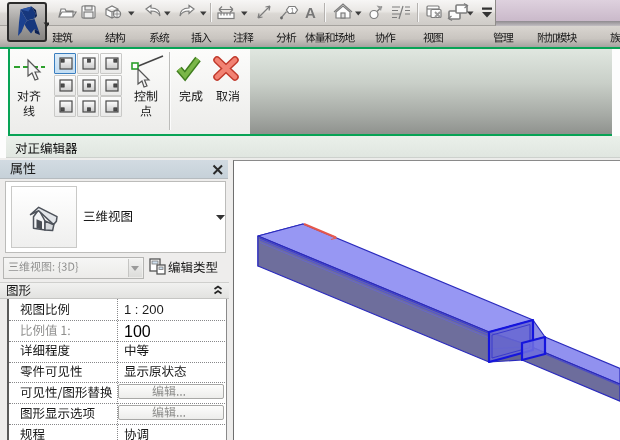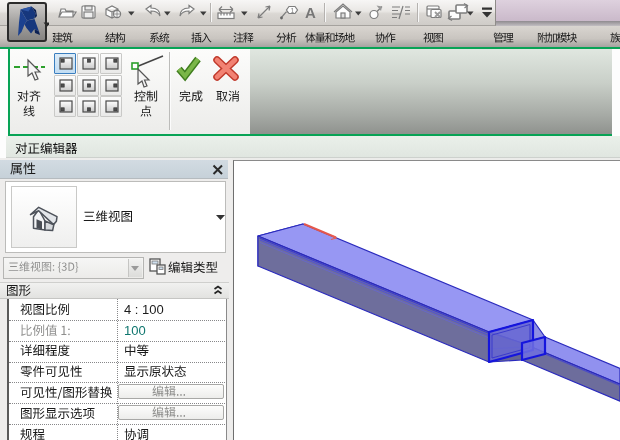--- a/index.html
+++ b/index.html
@@ -325,26 +325,26 @@
 <svg class="t" style="left:6px;top:284px" width="27" height="16">
       <path transform="translate(0,11.0)" d="M4.7 -3.5C5.7 -3.3 7 -2.8 7.7 -2.5L8.1 -3.1C7.4 -3.5 6.1 -3.9 5.1 -4.1ZM3.4 -1.9C5.2 -1.7 7.3 -1.2 8.5 -0.8L8.9 -1.5C7.7 -1.9 5.6 -2.4 3.9 -2.5ZM1.1 -10V1H2V0.5H10.5V1H11.5V-10ZM2 -0.4V-9.1H10.5V-0.4ZM5.2 -8.8C4.5 -7.8 3.5 -6.9 2.4 -6.2C2.6 -6.1 2.9 -5.8 3.1 -5.7C3.4 -5.9 3.8 -6.2 4.2 -6.5C4.6 -6.1 5.1 -5.8 5.6 -5.4C4.5 -4.9 3.3 -4.5 2.2 -4.3C2.3 -4.2 2.5 -3.8 2.6 -3.6C3.9 -3.9 5.2 -4.3 6.4 -5C7.4 -4.4 8.6 -4 9.8 -3.7C9.9 -3.9 10.1 -4.2 10.3 -4.4C9.2 -4.6 8.1 -5 7.1 -5.4C8.1 -6 8.8 -6.7 9.4 -7.6L8.8 -7.9L8.7 -7.9H5.5C5.6 -8.1 5.8 -8.3 6 -8.6ZM4.7 -7 4.8 -7.1H8.1C7.6 -6.6 7 -6.2 6.3 -5.8C5.7 -6.2 5.1 -6.6 4.7 -7Z M23.1 -10.3C22.3 -9.3 20.9 -8.2 19.7 -7.6C19.9 -7.5 20.2 -7.2 20.4 -7C21.6 -7.7 23 -8.8 24 -9.9ZM23.4 -6.9C22.6 -5.8 21.1 -4.6 19.8 -4C20 -3.8 20.3 -3.5 20.5 -3.3C21.8 -4.1 23.3 -5.3 24.3 -6.5ZM23.7 -3.5C22.8 -1.9 21 -0.5 19.1 0.2C19.4 0.4 19.7 0.8 19.8 1C21.8 0.1 23.5 -1.4 24.6 -3.1ZM17.6 -8.8V-5.6H15.5V-8.8ZM13 -5.6V-4.7H14.6C14.6 -2.9 14.3 -1 13 0.5C13.2 0.6 13.5 0.9 13.7 1.1C15.2 -0.6 15.5 -2.6 15.5 -4.7H17.6V1H18.5V-4.7H19.8V-5.6H18.5V-8.8H19.7V-9.7H13.2V-8.8H14.7V-5.6Z" fill="#1b1b1b"></path>
     </svg>
 <svg class="abs" style="left:213px;top:285px" width="10" height="11">
       <path d="M1.5 4 L5 1.5 L8.5 4 M1.5 8.5 L5 6 L8.5 8.5" stroke="#222" stroke-width="1.6" fill="none"></path>
     </svg>
 <div class="abs" style="left:7px;top:299px;width:220px;height:141px;background:#fff;border-left:2px solid #5a5a5a;border-right:1px solid #8a8a8a"></div>
 <svg class="t" style="left:20px;top:302.5px" width="52" height="16">
       <path transform="translate(0,11.0)" d="M5.6 -9.9V-3.2H6.5V-9.1H10.4V-3.2H11.3V-9.9ZM1.9 -10.1C2.4 -9.6 2.9 -8.9 3.1 -8.4L3.9 -8.9C3.6 -9.3 3.1 -10 2.6 -10.5ZM8 -8.1V-5.7C8 -3.7 7.6 -1.3 4.4 0.3C4.6 0.5 4.9 0.8 5 1C6.9 0 7.9 -1.3 8.4 -2.7V-0.2C8.4 0.6 8.7 0.8 9.6 0.8H10.7C11.8 0.8 11.9 0.3 12.1 -1.7C11.8 -1.7 11.5 -1.9 11.3 -2C11.2 -0.2 11.2 0.1 10.7 0.1H9.7C9.4 0.1 9.3 0 9.3 -0.4V-3.5H8.6C8.8 -4.2 8.9 -5 8.9 -5.7V-8.1ZM0.8 -8.3V-7.5H3.8C3.1 -5.9 1.8 -4.3 0.5 -3.5C0.6 -3.3 0.9 -2.8 0.9 -2.6C1.4 -2.9 1.9 -3.4 2.4 -3.9V1H3.3V-4.4C3.7 -3.8 4.2 -3.1 4.5 -2.7L5.1 -3.5C4.9 -3.8 4 -4.8 3.5 -5.3C4.1 -6.1 4.6 -7.1 5 -8.1L4.5 -8.4L4.3 -8.3Z M17.2 -3.5C18.2 -3.3 19.5 -2.8 20.2 -2.5L20.6 -3.1C19.9 -3.5 18.6 -3.9 17.6 -4.1ZM15.9 -1.9C17.7 -1.7 19.8 -1.2 21 -0.8L21.4 -1.5C20.2 -1.9 18.1 -2.4 16.4 -2.5ZM13.6 -10V1H14.4V0.5H23V1H24V-10ZM14.4 -0.4V-9.1H23V-0.4ZM17.7 -8.8C17.1 -7.8 16 -6.9 14.9 -6.2C15.1 -6.1 15.4 -5.8 15.6 -5.7C15.9 -5.9 16.3 -6.2 16.7 -6.5C17.1 -6.1 17.6 -5.8 18.1 -5.4C17 -4.9 15.8 -4.5 14.7 -4.3C14.8 -4.2 15 -3.8 15.1 -3.6C16.4 -3.9 17.7 -4.3 18.9 -5C19.9 -4.4 21.1 -4 22.3 -3.7C22.4 -3.9 22.6 -4.2 22.8 -4.4C21.7 -4.6 20.6 -5 19.6 -5.4C20.6 -6 21.3 -6.7 21.9 -7.6L21.3 -7.9L21.2 -7.9H17.9C18.1 -8.1 18.3 -8.3 18.5 -8.6ZM17.2 -7 17.3 -7.1H20.6C20.1 -6.6 19.5 -6.2 18.8 -5.8C18.2 -6.2 17.6 -6.6 17.2 -7Z M26.6 0.9C26.9 0.7 27.3 0.5 30.7 -0.6C30.7 -0.9 30.7 -1.3 30.7 -1.6L27.6 -0.6V-5.7H30.7V-6.6H27.6V-10.4H26.6V-0.9C26.6 -0.3 26.3 -0 26.1 0.1C26.3 0.3 26.5 0.7 26.6 0.9ZM31.7 -10.4V-1.1C31.7 0.3 32 0.7 33.2 0.7C33.5 0.7 34.9 0.7 35.1 0.7C36.4 0.7 36.7 -0.2 36.8 -2.7C36.5 -2.8 36.1 -2.9 35.9 -3.1C35.8 -0.8 35.7 -0.2 35.1 -0.2C34.8 -0.2 33.6 -0.2 33.3 -0.2C32.8 -0.2 32.6 -0.4 32.6 -1.1V-4.7C34 -5.5 35.5 -6.5 36.6 -7.4L35.8 -8.2C35 -7.4 33.8 -6.5 32.6 -5.7V-10.4Z M46.1 -9.1V-2.1H47V-9.1ZM48.2 -10.4V-0.3C48.2 -0.1 48.1 -0 47.9 0C47.7 0 47 0 46.3 -0C46.4 0.2 46.5 0.7 46.6 0.9C47.5 0.9 48.2 0.9 48.5 0.7C48.9 0.6 49 0.3 49 -0.3V-10.4ZM42 -3.6C42.4 -3.3 42.9 -2.9 43.3 -2.5C42.7 -1.2 42 -0.3 41.1 0.3C41.3 0.5 41.5 0.8 41.7 1C43.6 -0.3 44.9 -2.9 45.3 -6.9L44.8 -7.1L44.6 -7H43C43.2 -7.7 43.3 -8.3 43.5 -8.9H45.6V-9.8H41.2V-8.9H42.5C42.2 -6.9 41.5 -5.1 40.6 -3.8C40.8 -3.7 41.2 -3.4 41.4 -3.2C41.9 -4 42.4 -5 42.7 -6.2H44.4C44.2 -5.1 44 -4.2 43.7 -3.4C43.3 -3.7 42.9 -4 42.5 -4.3ZM40.1 -10.5C39.7 -8.7 38.9 -6.9 37.9 -5.7C38.1 -5.4 38.3 -4.9 38.4 -4.7C38.7 -5.1 39 -5.6 39.3 -6V1H40.1V-7.8C40.5 -8.6 40.8 -9.4 41 -10.2Z" fill="#1b1b1b"></path>
     </svg>
-<div class="abs" style="left:124px;top:302px;font-size:13px;color:#1b1b1b">4 : 100</div>
+<div class="abs" style="left:124px;top:302px;font-size:13px;color:#1b1b1b">1 : 200</div>
 <div class="abs" style="left:9px;top:320px;width:218px;height:1px;border-top:1px dotted #88888a"></div>
 <svg class="t" style="left:20px;top:323.5px" width="53" height="16">
       <path transform="translate(0,11.0)" d="M1.6 0.9C1.9 0.7 2.3 0.5 5.7 -0.6C5.7 -0.9 5.7 -1.3 5.7 -1.6L2.6 -0.6V-5.7H5.7V-6.6H2.6V-10.4H1.6V-0.9C1.6 -0.3 1.3 -0 1.1 0.1C1.3 0.3 1.5 0.7 1.6 0.9ZM6.7 -10.4V-1.1C6.7 0.3 7 0.7 8.2 0.7C8.5 0.7 9.9 0.7 10.1 0.7C11.4 0.7 11.7 -0.2 11.8 -2.7C11.5 -2.8 11.1 -2.9 10.9 -3.1C10.8 -0.8 10.7 -0.2 10.1 -0.2C9.8 -0.2 8.6 -0.2 8.3 -0.2C7.8 -0.2 7.6 -0.4 7.6 -1.1V-4.7C9 -5.5 10.5 -6.5 11.6 -7.4L10.8 -8.2C10.1 -7.4 8.8 -6.5 7.6 -5.7V-10.4Z M21.1 -9.1V-2.1H22V-9.1ZM23.2 -10.4V-0.3C23.2 -0.1 23.1 -0 22.9 0C22.7 0 22 0 21.3 -0C21.4 0.2 21.5 0.7 21.6 0.9C22.5 0.9 23.2 0.9 23.5 0.7C23.9 0.6 24.1 0.3 24.1 -0.3V-10.4ZM17 -3.6C17.4 -3.3 17.9 -2.9 18.3 -2.5C17.7 -1.2 17 -0.3 16.1 0.3C16.3 0.5 16.5 0.8 16.7 1C18.6 -0.3 19.9 -2.9 20.3 -6.9L19.8 -7.1L19.6 -7H18C18.2 -7.7 18.3 -8.3 18.4 -8.9H20.6V-9.8H16.2V-8.9H17.5C17.2 -6.9 16.5 -5.1 15.6 -3.8C15.8 -3.7 16.2 -3.4 16.4 -3.2C16.9 -4 17.4 -5 17.7 -6.2H19.4C19.2 -5.1 19 -4.2 18.7 -3.4C18.3 -3.7 17.9 -4 17.5 -4.3ZM15.2 -10.5C14.7 -8.7 13.9 -6.9 12.9 -5.7C13.1 -5.4 13.3 -4.9 13.4 -4.7C13.7 -5.1 14 -5.6 14.3 -6V1H15.2V-7.8C15.5 -8.6 15.8 -9.4 16 -10.2Z M32.5 -10.5C32.5 -10.1 32.4 -9.7 32.3 -9.2H29.1V-8.4H32.2C32.1 -8 32 -7.6 31.9 -7.2H29.8V-0.2H28.6V0.6H37V-0.2H35.9V-7.2H32.8C32.9 -7.6 33 -8 33.1 -8.4H36.6V-9.2H33.3L33.5 -10.4ZM30.6 -0.2V-1.2H35V-0.2ZM30.6 -4.7H35V-3.7H30.6ZM30.6 -5.4V-6.5H35V-5.4ZM30.6 -3H35V-1.9H30.6ZM28.3 -10.5C27.6 -8.6 26.6 -6.7 25.4 -5.5C25.6 -5.3 25.8 -4.8 25.9 -4.6C26.3 -5 26.6 -5.4 27 -5.9V1H27.9V-7.4C28.4 -8.3 28.8 -9.2 29.2 -10.2Z M41.4 0H46.4V-1H44.6V-9.2H43.7C43.2 -8.9 42.6 -8.7 41.8 -8.5V-7.8H43.4V-1H41.4Z M49 -4.9C49.4 -4.9 49.8 -5.2 49.8 -5.8C49.8 -6.3 49.4 -6.6 49 -6.6C48.5 -6.6 48.1 -6.3 48.1 -5.8C48.1 -5.2 48.5 -4.9 49 -4.9ZM49 0.2C49.4 0.2 49.8 -0.2 49.8 -0.7C49.8 -1.2 49.4 -1.6 49 -1.6C48.5 -1.6 48.1 -1.2 48.1 -0.7C48.1 -0.2 48.5 0.2 49 0.2Z" fill="#8f8f8e"></path>
     </svg>
-<div class="abs" style="left:124px;top:323px;font-size:13px;color:#0f766e">100</div>
+<div class="abs" style="left:124px;top:323px;font-size:16px;color:#000000">100</div>
 <div class="abs" style="left:9px;top:340.5px;width:218px;height:1px;border-top:1px dotted #88888a"></div>
 <svg class="t" style="left:20px;top:344.0px" width="52" height="16">
       <path transform="translate(0,11.0)" d="M1.3 -9.6C2 -9 2.9 -8.2 3.3 -7.7L3.9 -8.4C3.5 -8.9 2.6 -9.7 1.9 -10.2ZM5.7 -10.1C6.1 -9.5 6.6 -8.7 6.7 -8.1L7.6 -8.5C7.4 -9 6.9 -9.8 6.5 -10.5ZM2.3 0.8V0.7C2.5 0.5 2.9 0.2 4.9 -1.4C4.8 -1.6 4.7 -1.9 4.6 -2.2L3.3 -1.2V-6.6H0.5V-5.7H2.4V-1.1C2.4 -0.5 2.1 -0.1 1.8 0.1C2 0.2 2.2 0.6 2.3 0.8ZM10.3 -10.5C10.1 -9.8 9.6 -8.8 9.2 -8.1H5V-7.2H7.9V-5.5H5.4V-4.7H7.9V-2.9H4.7V-2H7.9V1H8.8V-2H11.9V-2.9H8.8V-4.7H11.2V-5.5H8.8V-7.2H11.6V-8.1H10.2C10.5 -8.7 10.9 -9.5 11.3 -10.2Z M13 -0.7 13.1 0.3C14.3 0 16 -0.3 17.6 -0.6L17.6 -1.5C15.9 -1.2 14.1 -0.8 13 -0.7ZM13.2 -5.3C13.4 -5.4 13.7 -5.5 15.5 -5.7C14.9 -4.9 14.3 -4.2 14 -4C13.6 -3.5 13.3 -3.2 13 -3.2C13.1 -2.9 13.2 -2.5 13.3 -2.3C13.6 -2.5 14 -2.6 17.6 -3.1C17.6 -3.3 17.6 -3.7 17.6 -3.9L14.7 -3.5C15.8 -4.6 16.9 -5.9 17.8 -7.2L17 -7.7C16.7 -7.3 16.4 -6.9 16.2 -6.5L14.3 -6.4C15.1 -7.4 15.9 -8.8 16.6 -10.2L15.6 -10.6C15 -9 14 -7.4 13.7 -7C13.4 -6.6 13.2 -6.3 12.9 -6.2C13 -6 13.2 -5.5 13.2 -5.3ZM20.6 -0.9H18.8V-4.4H20.6ZM21.5 -0.9V-4.4H23.2V-0.9ZM17.9 -9.9V0.8H18.8V0H23.2V0.7H24.1V-9.9ZM20.6 -5.3H18.8V-8.9H20.6ZM21.5 -5.3V-8.9H23.2V-5.3Z M31.6 -9.2H35.4V-6.9H31.6ZM30.8 -10V-6.1H36.3V-10ZM30.6 -2.6V-1.8H33V-0.2H29.8V0.7H37V-0.2H34V-1.8H36.5V-2.6H34V-4.1H36.8V-5H30.3V-4.1H33V-2.6ZM29.5 -10.3C28.6 -9.9 26.9 -9.5 25.5 -9.3C25.6 -9.1 25.8 -8.8 25.8 -8.6C26.4 -8.7 27 -8.8 27.6 -8.9V-7H25.6V-6.1H27.5C27 -4.7 26.2 -3 25.4 -2.1C25.5 -1.9 25.7 -1.6 25.8 -1.3C26.5 -2.1 27.1 -3.3 27.6 -4.6V1H28.6V-4.4C29 -3.9 29.5 -3.2 29.7 -2.9L30.3 -3.6C30 -3.9 28.9 -5 28.6 -5.3V-6.1H30.1V-7H28.6V-9.1C29.2 -9.2 29.7 -9.4 30.2 -9.6Z M42.3 -8.1V-7H40.3V-6.2H42.3V-4.1H47.2V-6.2H49.2V-7H47.2V-8.1H46.3V-7H43.2V-8.1ZM46.3 -6.2V-4.9H43.2V-6.2ZM47 -2.5C46.4 -1.9 45.6 -1.4 44.7 -1C43.9 -1.4 43.1 -1.9 42.6 -2.5ZM40.5 -3.3V-2.5H42.1L41.7 -2.4C42.2 -1.7 42.9 -1.1 43.7 -0.6C42.5 -0.2 41.2 0 39.9 0.1C40 0.3 40.2 0.7 40.3 0.9C41.8 0.8 43.4 0.4 44.7 -0.1C45.9 0.5 47.4 0.8 49 1C49.1 0.8 49.3 0.4 49.5 0.2C48.1 0.1 46.9 -0.2 45.8 -0.6C46.9 -1.2 47.8 -2 48.3 -3L47.8 -3.4L47.6 -3.3ZM43.4 -10.3C43.6 -10 43.8 -9.6 43.9 -9.3H39.1V-5.9C39.1 -4 39 -1.3 38 0.6C38.2 0.7 38.6 0.9 38.8 1C39.9 -1 40 -3.9 40 -5.9V-8.4H49.4V-9.3H45C44.8 -9.7 44.6 -10.2 44.4 -10.6Z" fill="#1b1b1b"></path>
     </svg>
 <svg class="t" style="left:124px;top:344.0px" width="27" height="16">
       <path transform="translate(0,11.0)" d="M5.7 -10.5V-8.3H1.2V-2.3H2.1V-3.1H5.7V1H6.7V-3.1H10.3V-2.4H11.3V-8.3H6.7V-10.5ZM2.1 -4V-7.4H5.7V-4ZM10.3 -4H6.7V-7.4H10.3Z M19.7 -10.6C19.4 -9.5 18.7 -8.5 17.9 -7.9L18.2 -7.6V-6.8H14.3V-6H18.2V-4.9H13.1V-4H20.8V-2.9H13.5V-2.1H20.8V-0.1C20.8 0.1 20.8 0.1 20.5 0.1C20.3 0.1 19.6 0.1 18.7 0.1C18.9 0.4 19 0.7 19.1 1C20.1 1 20.8 1 21.2 0.9C21.6 0.7 21.8 0.4 21.8 -0.1V-2.1H24.1V-2.9H21.8V-4H24.5V-4.9H19.2V-6H23.3V-6.8H19.2V-7.6H19C19.3 -7.9 19.6 -8.3 19.8 -8.7H20.6C21 -8.2 21.4 -7.6 21.5 -7.2L22.3 -7.5C22.2 -7.8 21.9 -8.2 21.6 -8.7H24.3V-9.5H20.2C20.4 -9.7 20.5 -10 20.6 -10.4ZM15.3 -1.6C16.1 -1 17 -0.2 17.4 0.4L18.1 -0.2C17.7 -0.8 16.8 -1.6 16 -2.1ZM14.8 -10.6C14.4 -9.5 13.7 -8.4 12.9 -7.6C13.1 -7.5 13.5 -7.2 13.7 -7.1C14.1 -7.5 14.5 -8.1 14.9 -8.7H15.4C15.6 -8.2 15.8 -7.6 15.9 -7.2L16.8 -7.5C16.7 -7.8 16.5 -8.2 16.3 -8.7H18.6V-9.5H15.3C15.5 -9.7 15.6 -10 15.7 -10.3Z" fill="#1b1b1b"></path>
     </svg>
 <div class="abs" style="left:9px;top:361.5px;width:218px;height:1px;border-top:1px dotted #88888a"></div>
 <svg class="t" style="left:20px;top:365.0px" width="64" height="16">
       <path transform="translate(0,11.0)" d="M2.4 -7.3V-6.7H5.1V-7.3ZM2.1 -6V-5.4H5.1V-6ZM7.3 -6V-5.4H10.4V-6ZM7.3 -7.3V-6.7H10.1V-7.3ZM1 -8.6V-6.4H1.8V-7.9H5.8V-6H6.7V-7.9H10.7V-6.4H11.6V-8.6H6.7V-9.3H10.8V-10H1.7V-9.3H5.8V-8.6ZM5.4 -3.7C5.8 -3.4 6.2 -3 6.4 -2.7H2.1V-2H9C8.2 -1.5 7.2 -0.9 6.4 -0.6C5.6 -0.9 4.7 -1.2 4 -1.3L3.6 -0.7C5.2 -0.3 7.4 0.5 8.5 1.1L9 0.4C8.6 0.2 8 -0 7.5 -0.2C8.5 -0.8 9.8 -1.6 10.5 -2.3L9.9 -2.8L9.8 -2.7H6.6L7.1 -3.1C6.9 -3.4 6.4 -3.8 6 -4.1ZM6.4 -5.7C5.1 -4.7 2.6 -3.8 0.4 -3.4C0.6 -3.2 0.9 -2.9 1 -2.7C2.7 -3.1 4.6 -3.7 6.1 -4.6C7.5 -3.8 9.9 -3.1 11.6 -2.7C11.7 -2.9 12 -3.3 12.1 -3.5C10.4 -3.8 8.1 -4.4 6.8 -5L7.2 -5.2Z M16.5 -4.3V-3.4H20.1V1H21V-3.4H24.4V-4.3H21V-7H23.9V-7.9H21V-10.4H20.1V-7.9H18.4C18.5 -8.5 18.7 -9.1 18.8 -9.7L17.9 -9.9C17.6 -8.2 17.1 -6.6 16.4 -5.6C16.6 -5.5 17 -5.2 17.2 -5.1C17.5 -5.6 17.8 -6.3 18.1 -7H20.1V-4.3ZM15.8 -10.5C15.2 -8.6 14.1 -6.7 12.9 -5.5C13.1 -5.2 13.3 -4.8 13.4 -4.5C13.8 -5 14.2 -5.5 14.6 -6V1H15.5V-7.5C16 -8.3 16.4 -9.3 16.7 -10.2Z M25.7 -9.6V-8.7H34.3V-0.4C34.3 -0.1 34.2 -0 34 0C33.7 0 32.6 0 31.6 -0C31.8 0.2 32 0.7 32 1C33.3 1 34.1 1 34.6 0.8C35.1 0.7 35.3 0.3 35.3 -0.4V-8.7H36.9V-9.6ZM27.9 -5.9H31.2V-3.1H27.9ZM27 -6.8V-1.2H27.9V-2.2H32.1V-6.8Z M44 -3.7V-0.6C44 0.4 44.3 0.7 45.6 0.7C45.8 0.7 47.5 0.7 47.8 0.7C48.9 0.7 49.2 0.2 49.3 -1.7C49.1 -1.8 48.7 -1.9 48.5 -2.1C48.4 -0.4 48.3 -0.2 47.7 -0.2C47.4 -0.2 45.9 -0.2 45.6 -0.2C45 -0.2 44.9 -0.2 44.9 -0.6V-3.7ZM43.1 -7.7C43 -3.3 42.9 -0.9 38.1 0.2C38.3 0.4 38.5 0.8 38.6 1C43.7 -0.2 44 -3 44.1 -7.7ZM39.7 -9.8V-2.7H40.7V-8.8H46.7V-2.7H47.8V-9.8Z M52.1 -10.5V1H53.1V-10.5ZM51 -8.1C50.9 -7.1 50.7 -5.7 50.4 -4.9L51.1 -4.7C51.4 -5.6 51.6 -7 51.7 -8ZM53.2 -8.2C53.5 -7.5 53.9 -6.6 54 -6L54.7 -6.4C54.6 -6.9 54.2 -7.8 53.8 -8.5ZM54.2 -0.3V0.6H61.9V-0.3H58.7V-3.5H61.3V-4.4H58.7V-7H61.6V-7.9H58.7V-10.5H57.8V-7.9H56.2C56.4 -8.5 56.5 -9.1 56.6 -9.8L55.7 -9.9C55.5 -8.2 55 -6.5 54.2 -5.4C54.5 -5.3 54.9 -5.1 55.1 -5C55.4 -5.5 55.7 -6.2 55.9 -7H57.8V-4.4H55.1V-3.5H57.8V-0.3Z" fill="#1b1b1b"></path>

